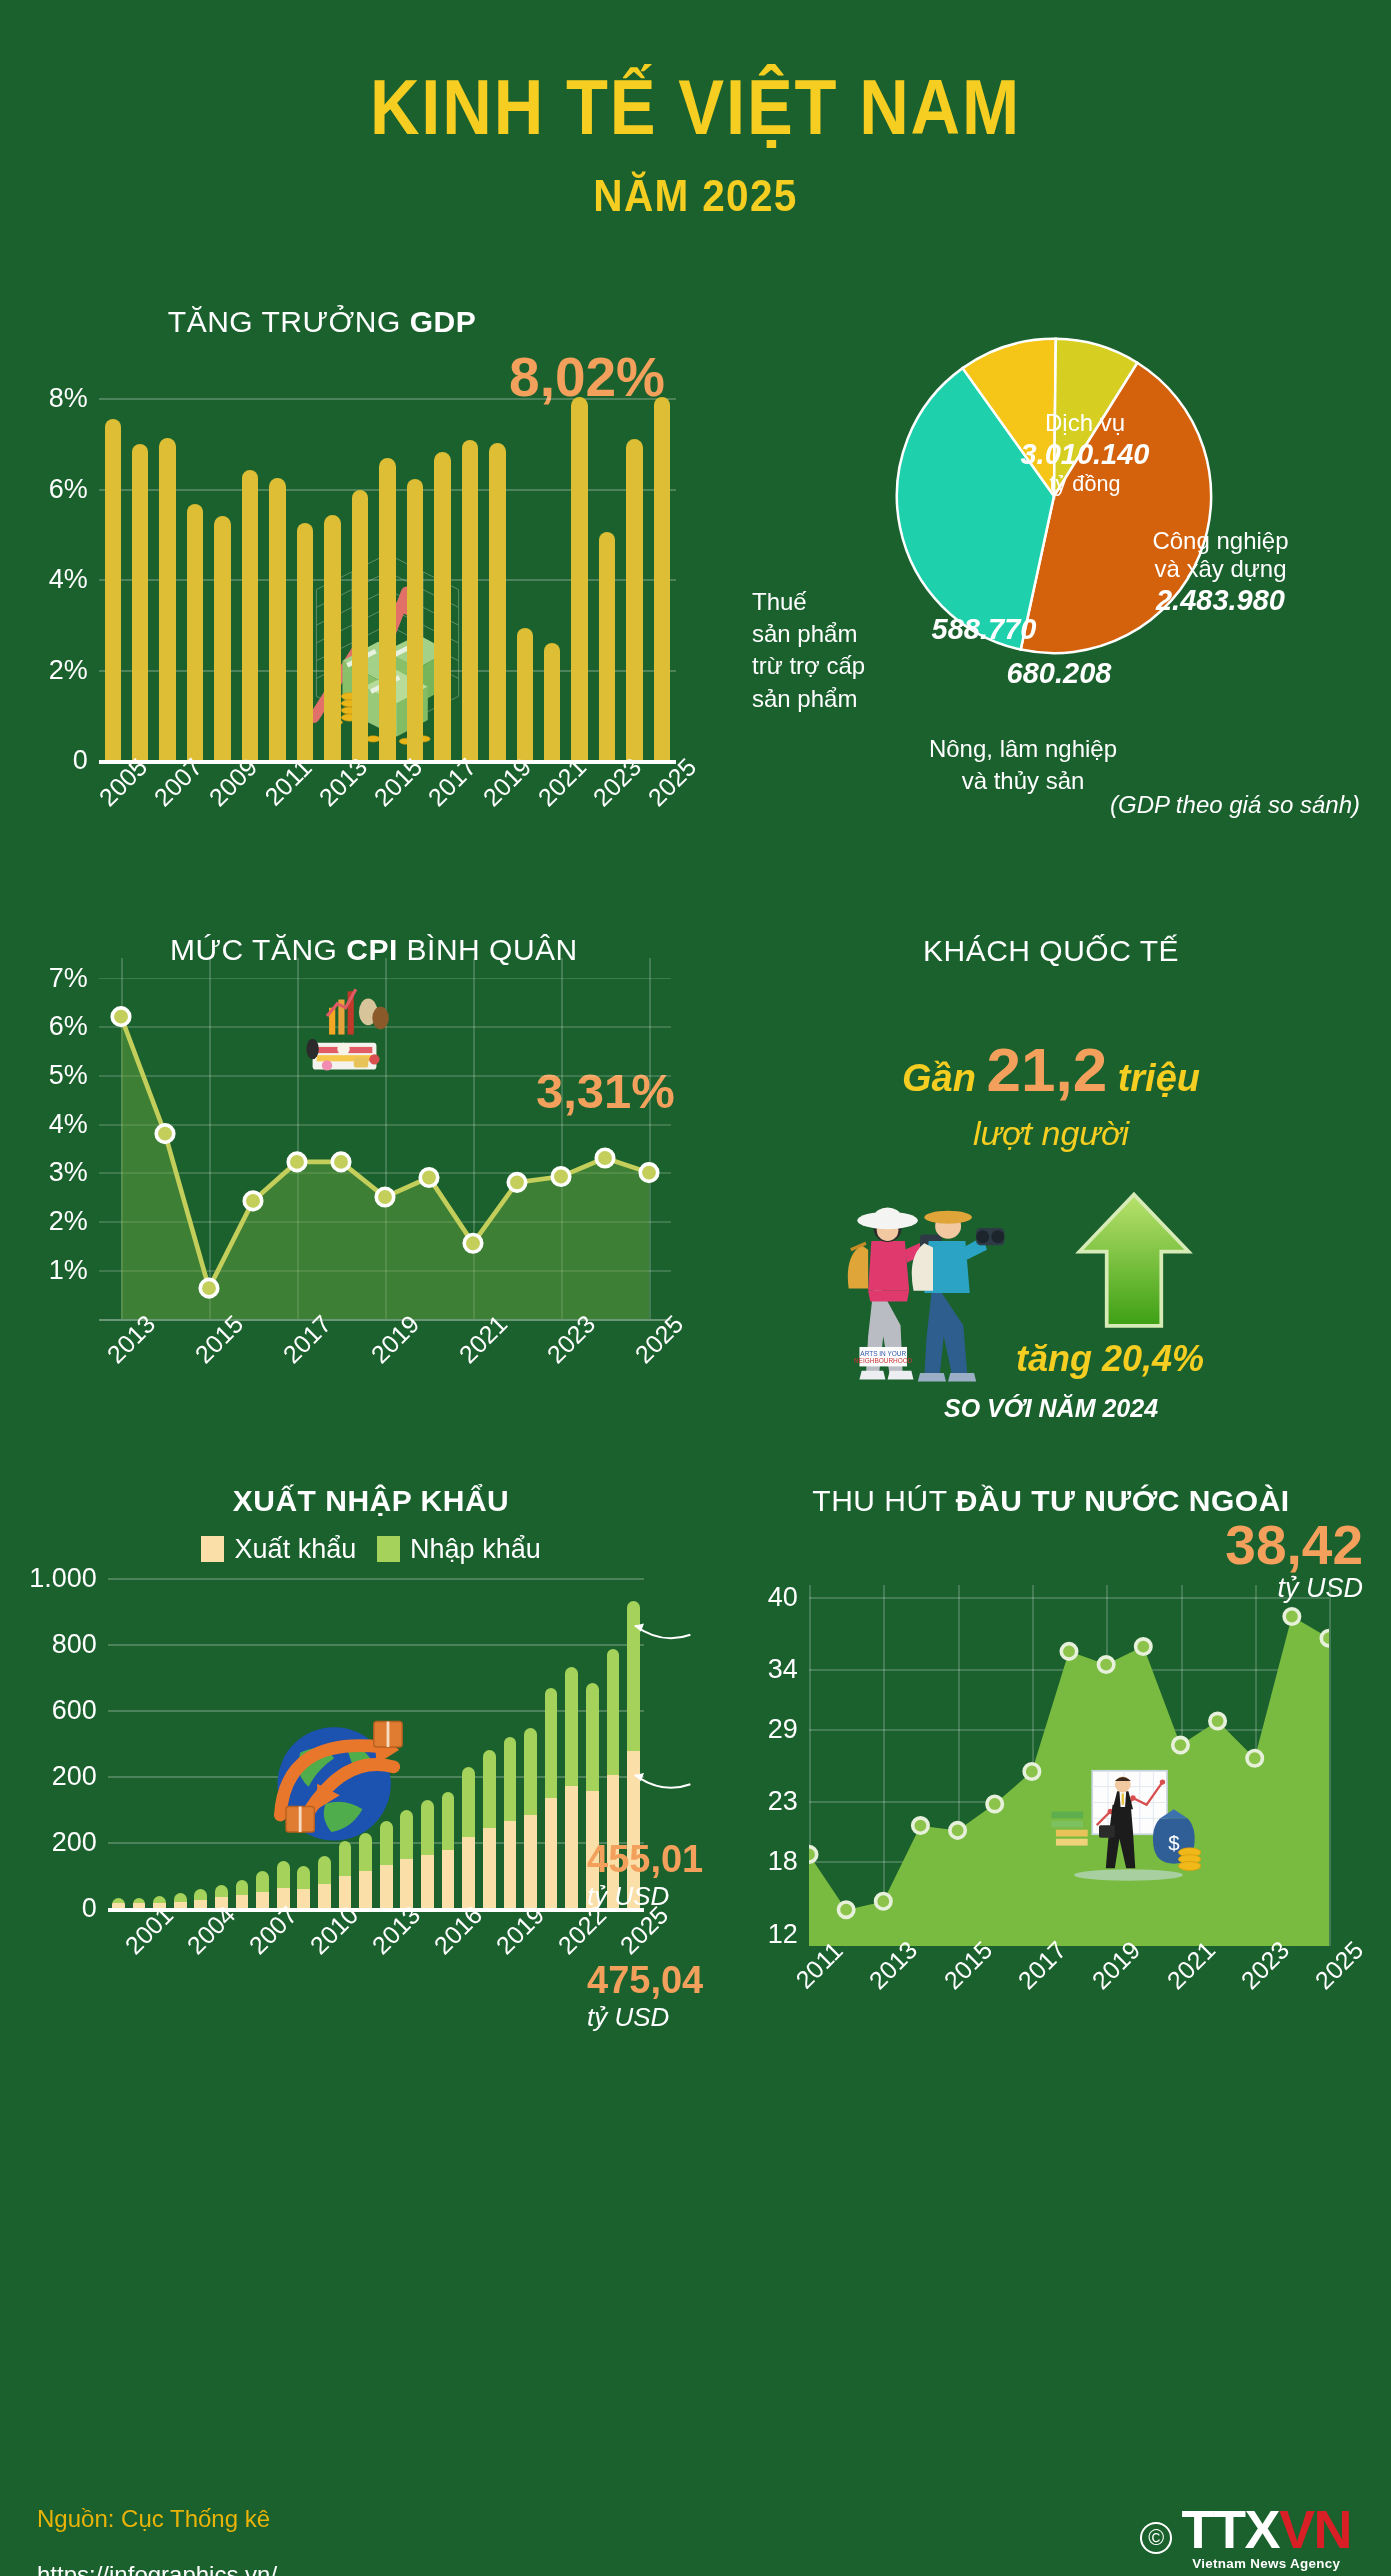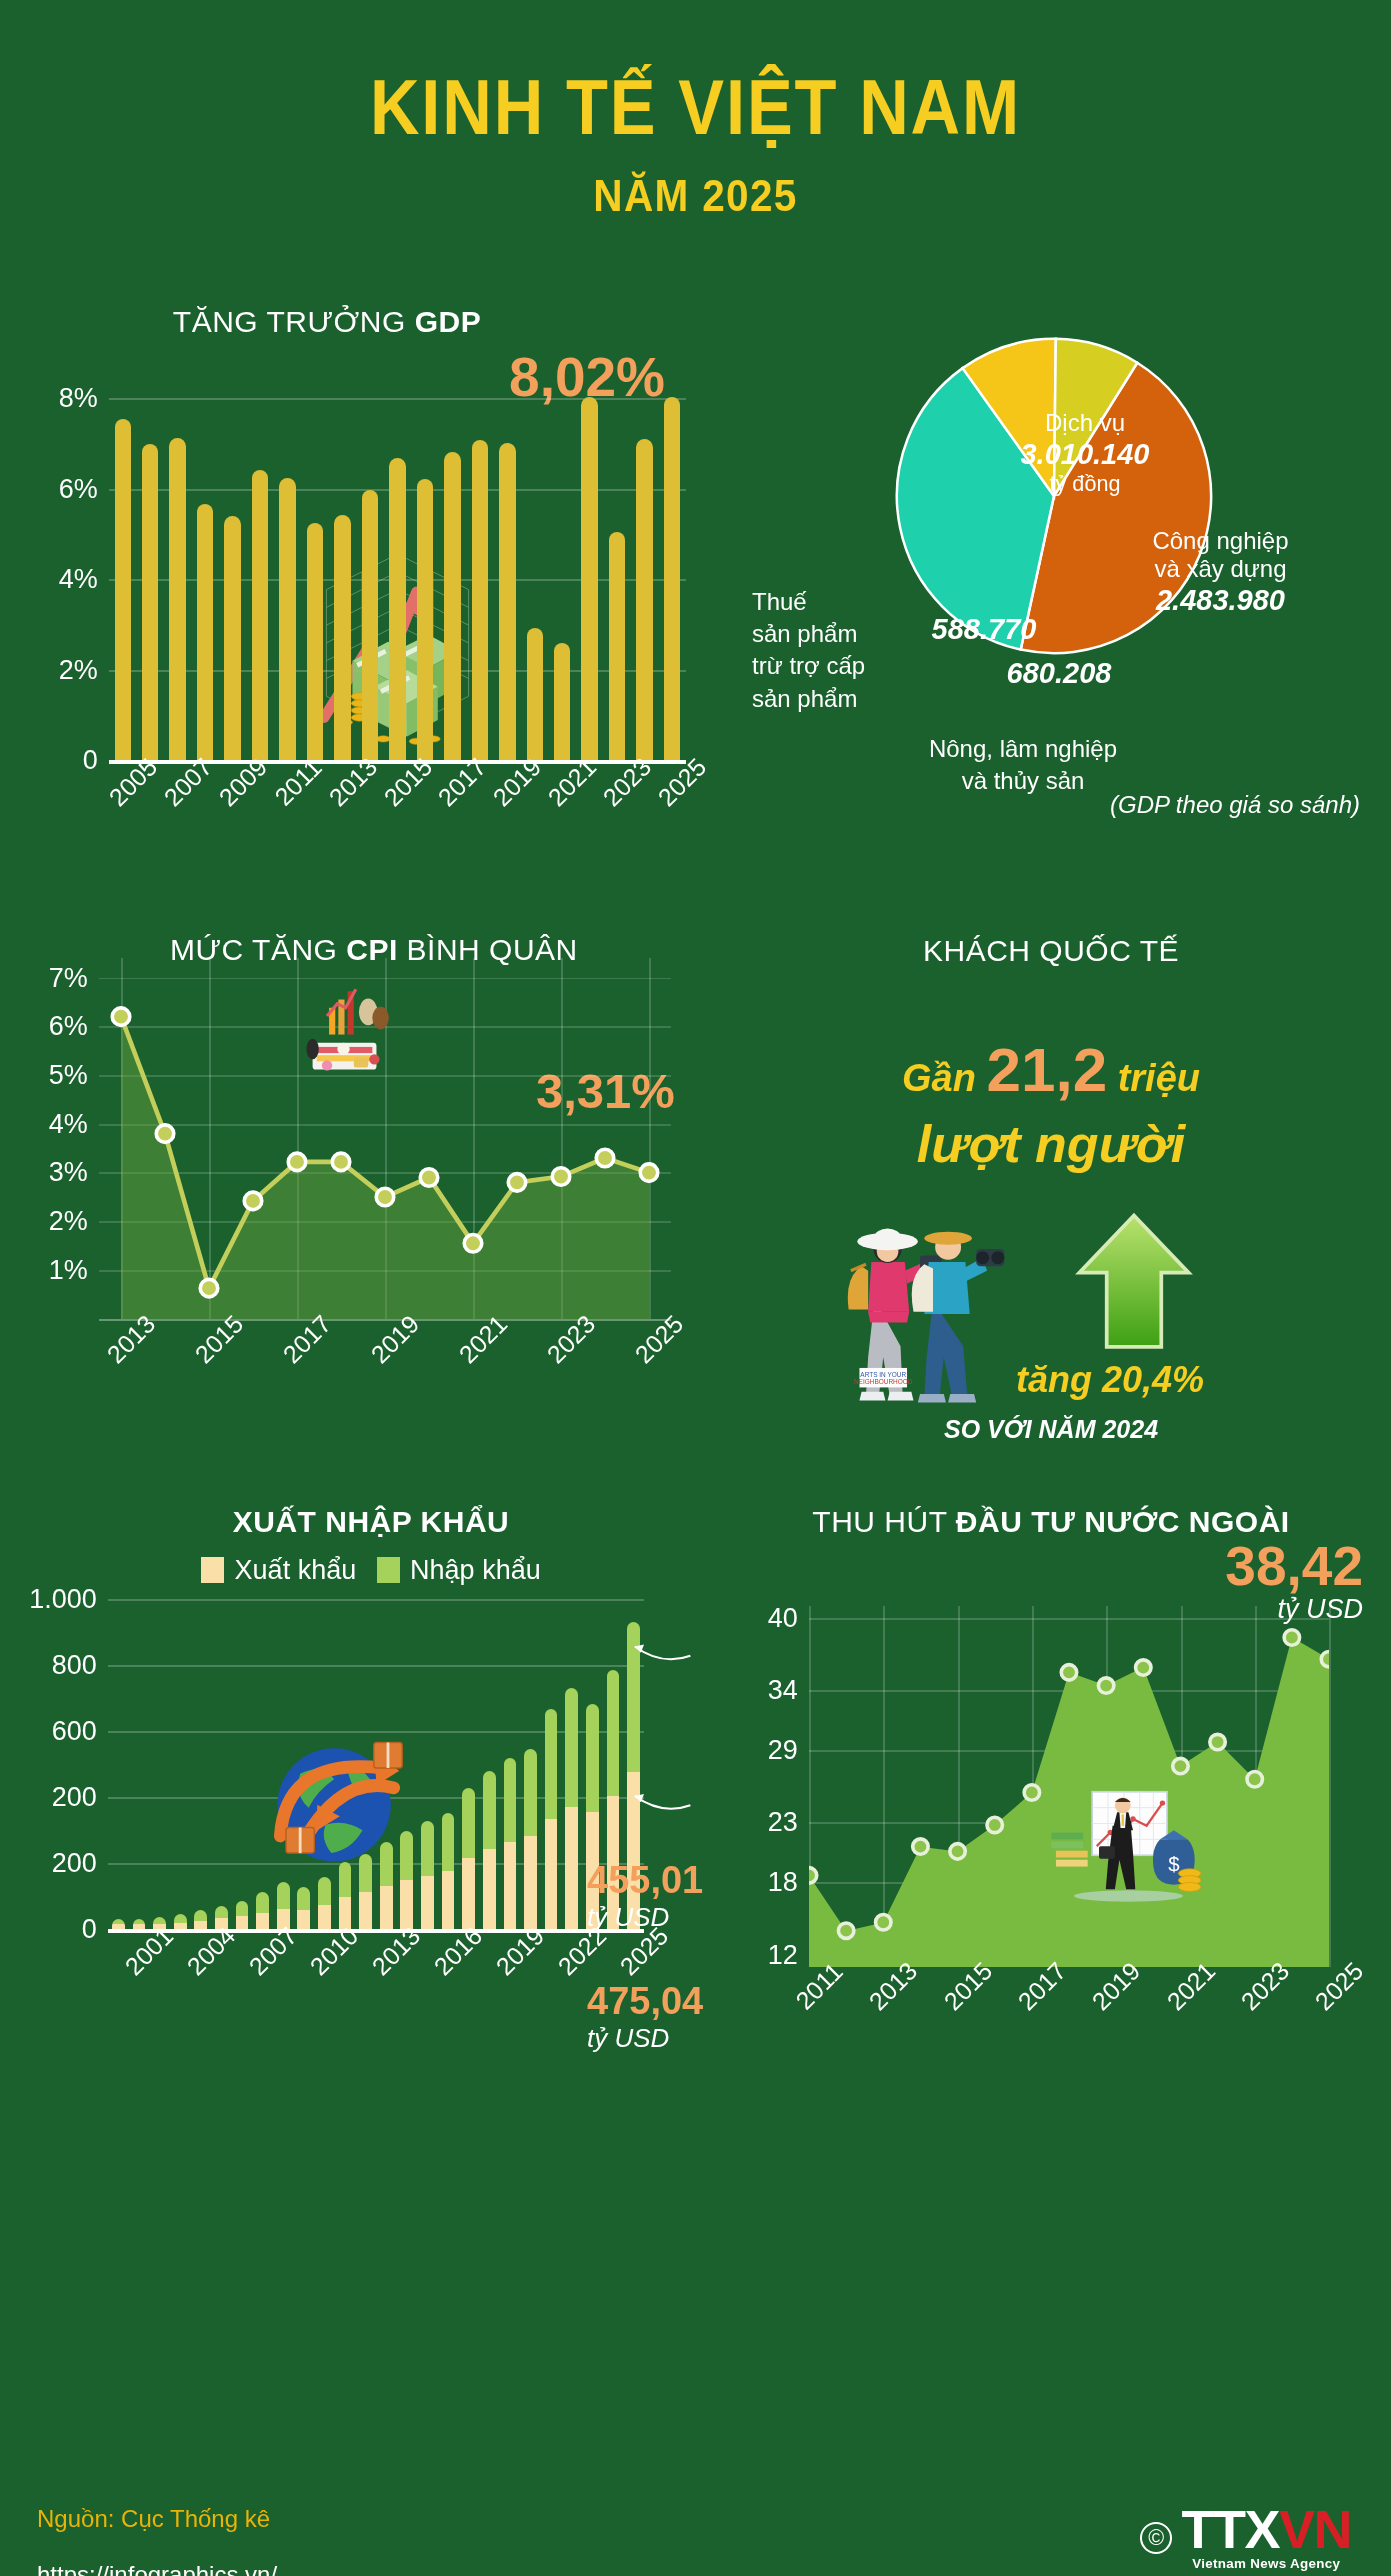--- a/index.html
+++ b/index.html
@@ -29,21 +29,21 @@
   
   .row { display: flex; width: 1391px; }
   .panel { position: relative; }
   .sec-title {
     text-align: center; font-size: 30px; font-weight: 400; color: #ffffff;
     letter-spacing: 0.5px; white-space: nowrap;
   }
   .sec-title b { font-weight: 700; }
 
   
-  #gdp-panel { width: 711px; padding-left: 41px; padding-top: 20.6px; }
+  #gdp-panel { width: 711px; padding-left: 31px; padding-top: 20.6px; }
   #gdp-title { margin-bottom: 14.4px; padding-right: 98px; }
   #gdp-callout {
     position: absolute; right: 46px; top: 61px;
     font-size: 55px; font-weight: 700; color: #f2a05c;
   }
   .plot { position: relative; }
   #gdp-plot { margin-left: 68px; width: 577px; height: 407px; position: relative; }
   .ylab {
     position: absolute; right: 100%; margin-right: 11.3px;
     transform: translateY(-50%); font-size: 27px; color: #ffffff; white-space: nowrap;
@@ -82,21 +82,21 @@
   #cpi-callout { position: absolute; left: 536px; top: 149px; font-size: 49px; font-weight: 700; color: #f2a05c; }
   #cpi-plot { margin-left: 68px; margin-top: 32px; width: 572px; height: 361px; position: relative; }
   .vline { position: absolute; top: 0; bottom: 0; width: 1.5px; background: rgba(255,255,255,0.18); }
   #cpi-axisline { margin-left: 68px; width: 572px; height: 1.5px; background: rgba(255,255,255,0.35); }
 
   
   #tour-panel { width: 680px; padding-top: 12.4px; position: relative; }
   #tour-title { margin-top: 7.2px; }
   .tour-line1 { text-align: center; margin-top: 66px; font-size: 38px; font-style: italic; color: #f5ce21; font-weight: 700; }
   .tour-line1 .hl { color: #f2a05c; font-size: 62px; font-style: normal; }
-  .tour-line2 { text-align: center; margin-top: 9.3px; font-size: 52px; font-style: italic; color: #f5ce21; font-weight: 700; }
+  .tour-line2 { text-align: center; margin-top: 9.3px; font-size: 34px; font-style: italic; color: #f5ce21; font-weight: 400; }
   .tour-grow { text-align: center; font-size: 36px; font-style: italic; color: #f5ce21; font-weight: 700; }
   .tour-cmp { text-align: center; margin-top: 13.4px; font-size: 25px; font-style: italic; font-weight: 700; color: #ffffff; }
   #tour-art { position: relative; height: 170px; margin-top: 15.5px; }
 
   
   #trade-panel { width: 711px; padding-left: 31px; padding-top: 15.5px; position: relative; }
   .legend { display: flex; justify-content: center; gap: 20.6px; margin-top: 15.5px; align-items: center; }
   .lg { display: flex; align-items: center; gap: 10.3px; font-size: 27px; }
   .sw { width: 23px; height: 26px; display: inline-block; }
   #trade-plot { margin-left: 77px; margin-top: 13.4px; width: 536px; height: 330px; position: relative; }

